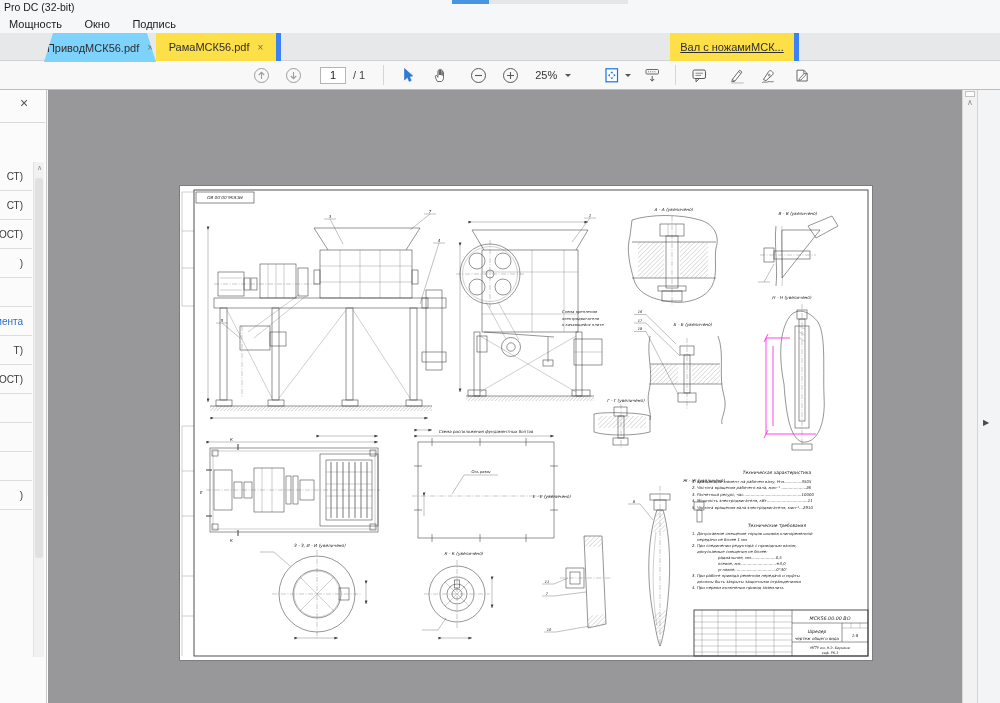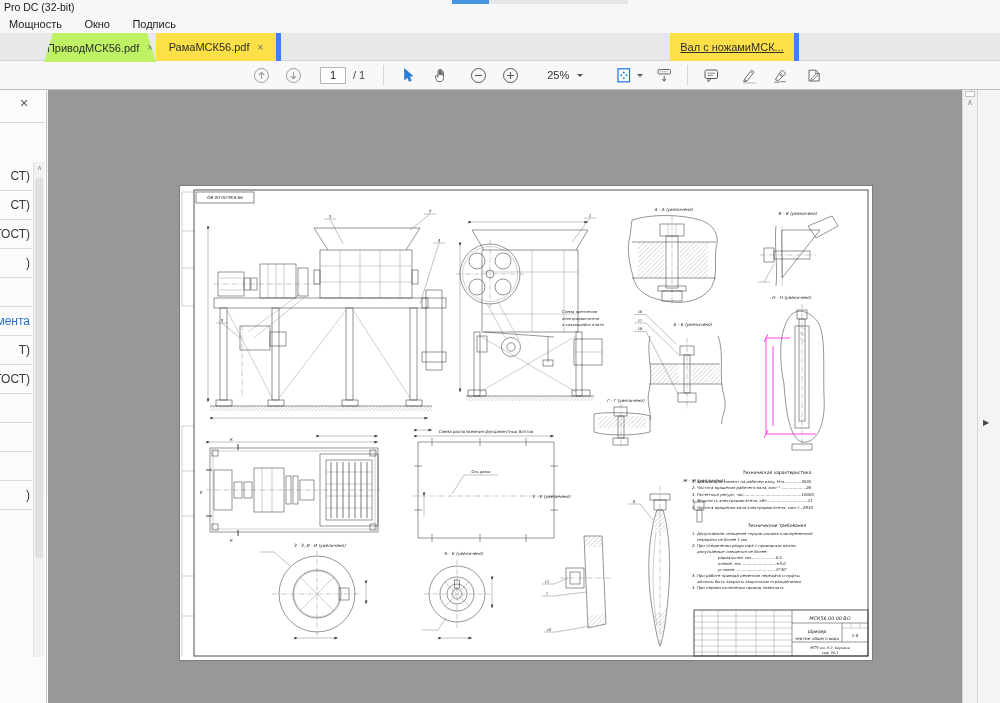--- a/index.html
+++ b/index.html
@@ -14,21 +14,21 @@
   .floating-bar .fill { position:absolute; left:0; top:0; width:37px; height:4px; background:#4795e0; }
 
   
   .menubar { position:absolute; left:0; top:14px; width:1000px; height:19px; background:#f6f7f8; }
   .menubar .mitem { display:inline-block; padding:3px 9px 0 9px; font-size:11px; color:#1b1b1b; cursor:default; }
 
   
   .tabbar { position:absolute; left:0; top:33px; width:1000px; height:28px; background:#e7e8e9; border-bottom:1px solid #d2d3d4; }
   .tab { position:absolute; top:0; height:28px; display:flex; align-items:center; justify-content:center;
          font-size:11px; color:#2e2e2e; background:#fde047; border-right:5px solid #3b82f6; }
-  .tab.active { background:#bef264; border-right:none; z-index:2; height:29px;
+  .tab.active { background:#7dd3fc; border-right:none; z-index:2; height:29px;
          clip-path: polygon(9px 0, calc(100% - 9px) 0, 100% 100%, 0 100%); justify-content: center; }
   .tab .x { margin-left:8px; font-size:10px; color:#6e6e6e; cursor:pointer; }
 
   
   .toolbar { position:absolute; left:0; top:61px; width:1000px; height:29px; background:#f8f8f8;
              border-bottom:1px solid #bdbdbd; display:flex; align-items:center; padding-left:250px; }
   .tbtn { width:22px; height:22px; display:flex; align-items:center; justify-content:center; flex:0 0 auto; }
   .tsep { width:1px; height:20px; background:#d6d6d6; flex:0 0 auto; }
   .page-input { width:26px; height:17px; border:1px solid #b5b5b5; background:#fff; font-size:11px;
                 text-align:center; color:#222; flex:0 0 auto; }
@@ -36,22 +36,22 @@
   .zoomtxt { font-size:11px; color:#333; flex:0 0 auto; }
   .caret { width:0; height:0; border:3.5px solid transparent; border-top-color:#555; margin-top:4px; flex:0 0 auto; }
 
   
   .main { position:absolute; left:0; top:90px; width:1000px; height:613px; }
 
   .sidebar { position:absolute; left:0; top:0; width:47px; height:613px; background:#fbfbfb; border-right:1px solid #c6c6c6; }
   .sb-close { position:absolute; left:20px; top:6px; font-size:14px; color:#555; line-height:14px; cursor:pointer; }
   .sb-div { position:absolute; left:0; top:32px; width:45px; height:1px; background:#d9d9d9; }
   .sb-list { position:absolute; left:0; top:72px; width:32px; }
-  .sb-item { height:29px; border-bottom:1px solid #dcdcdc; font-size:12px; color:#3a3a3a;
-             display:flex; align-items:center; justify-content:flex-end; padding-right:2px;
+  .sb-item { height:29px; border-bottom:1px solid #dcdcdc; font-size:10px; color:#3a3a3a;
+             display:flex; align-items:center; justify-content:flex-end; padding-right:9px;
              overflow:hidden; white-space:nowrap; cursor:pointer; }
   .sb-item.hl { color:#2c6fc9; }
   .sb-scroll { position:absolute; left:33px; top:72px; width:11px; height:495px; background:#f1f1f1; border-left:1px solid #e2e2e2; }
   .sb-scroll .up { position:absolute; left:1px; top:2px; width:9px; text-align:center; font-size:7px; color:#8a8a8a; }
   .sb-scroll .thumb { position:absolute; left:1px; top:16px; width:8px; height:380px; background:#e0e0e0; border-radius:3px; }
   .sb-collapse { position:absolute; left:49px; top:330px; font-size:8px; color:#4a4a4a; cursor:pointer; }
 
   .docarea { position:absolute; left:48px; top:0; width:914px; height:613px; background:#98989a; overflow:hidden; }
   .page { position:absolute; left:132px; top:96px; width:692px; height:474px; background:#ffffff; outline:1px solid #7d7d7f; }
 
@@ -132,21 +132,21 @@
         <circle cx="8.5" cy="8.5" r="7" style="fill:none;stroke:#5a5a5a;stroke-width:1"></circle>
         <path d="M5 8.5 H12" stroke="#5a5a5a" stroke-width="1.1"></path>
       </svg>
     </div>
     <div class="tbtn" style="margin-left:10px;">
       <svg width="17" height="17">
         <circle cx="8.5" cy="8.5" r="7" style="fill:none;stroke:#5a5a5a;stroke-width:1"></circle>
         <path d="M5 8.5 H12 M8.5 5 V12" stroke="#5a5a5a" stroke-width="1.1"></path>
       </svg>
     </div>
-    <span class="zoomtxt" style="margin-left:26px;">25%</span>
+    <span class="zoomtxt" style="margin-left:14px;">25%</span>
     <div class="caret" style="margin-left:8px;"></div>
     <div class="tbtn" style="margin-left:30px;">
       <svg width="18" height="17">
         <rect x="3" y="1.8" width="11.5" height="13" fill="#fff" stroke="#1473e6" stroke-width="1.2"></rect>
         <path d="M8.8 4.3 L7.3 6.2 L10.3 6.2 Z" fill="#1473e6"></path>
         <path d="M8.8 12.3 L7.3 10.4 L10.3 10.4 Z" fill="#1473e6"></path>
         <path d="M5 8.3 L6.9 6.8 L6.9 9.8 Z" fill="#1473e6"></path>
         <path d="M12.6 8.3 L10.7 6.8 L10.7 9.8 Z" fill="#1473e6"></path>
       </svg>
     </div>

